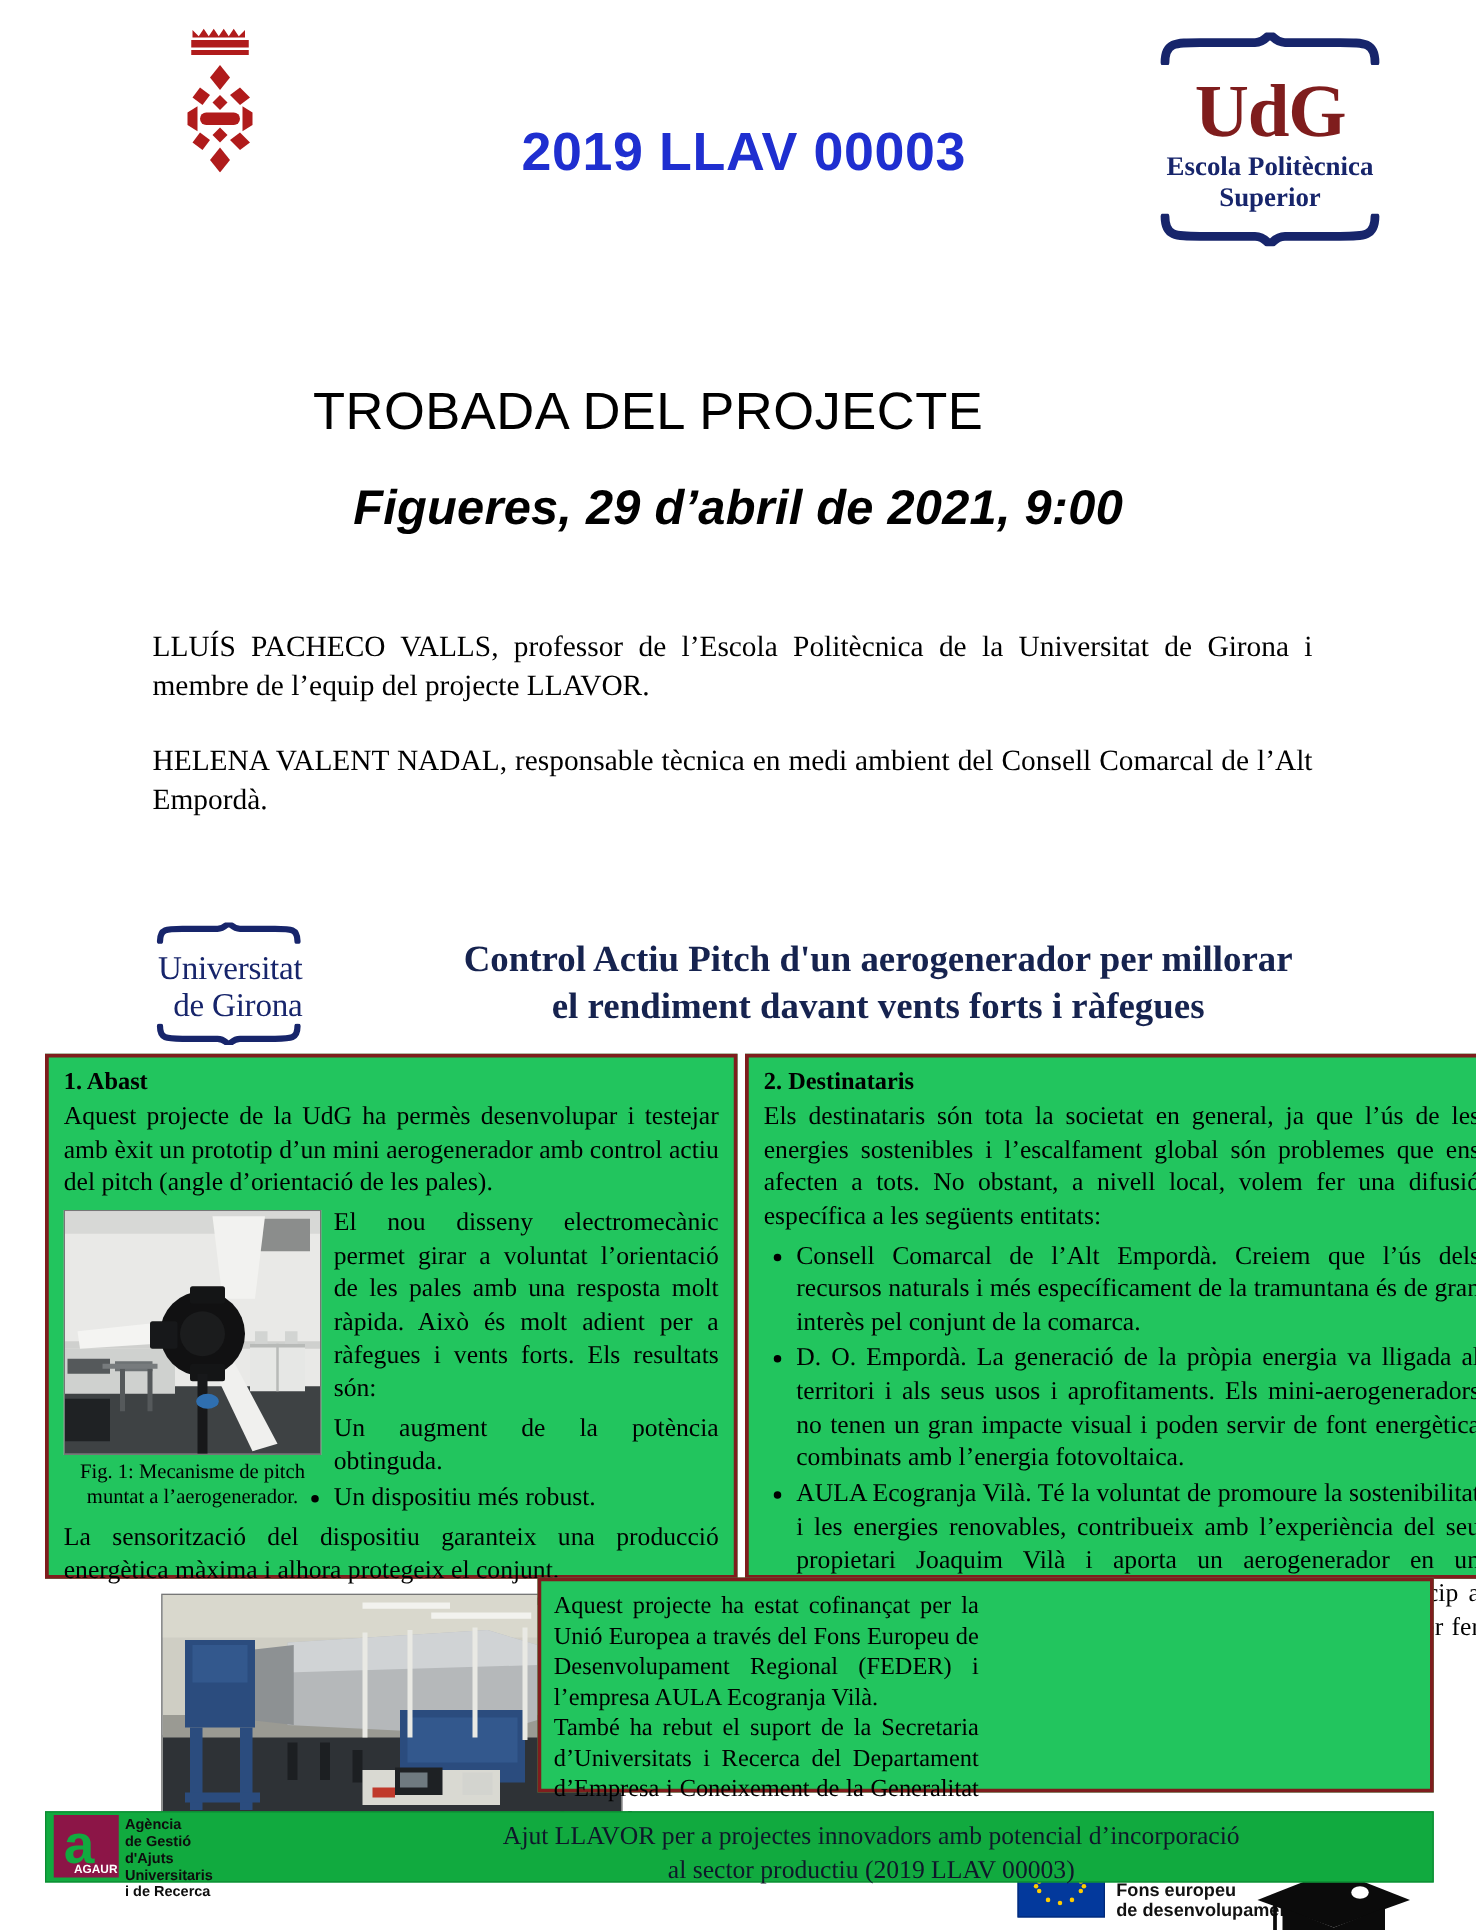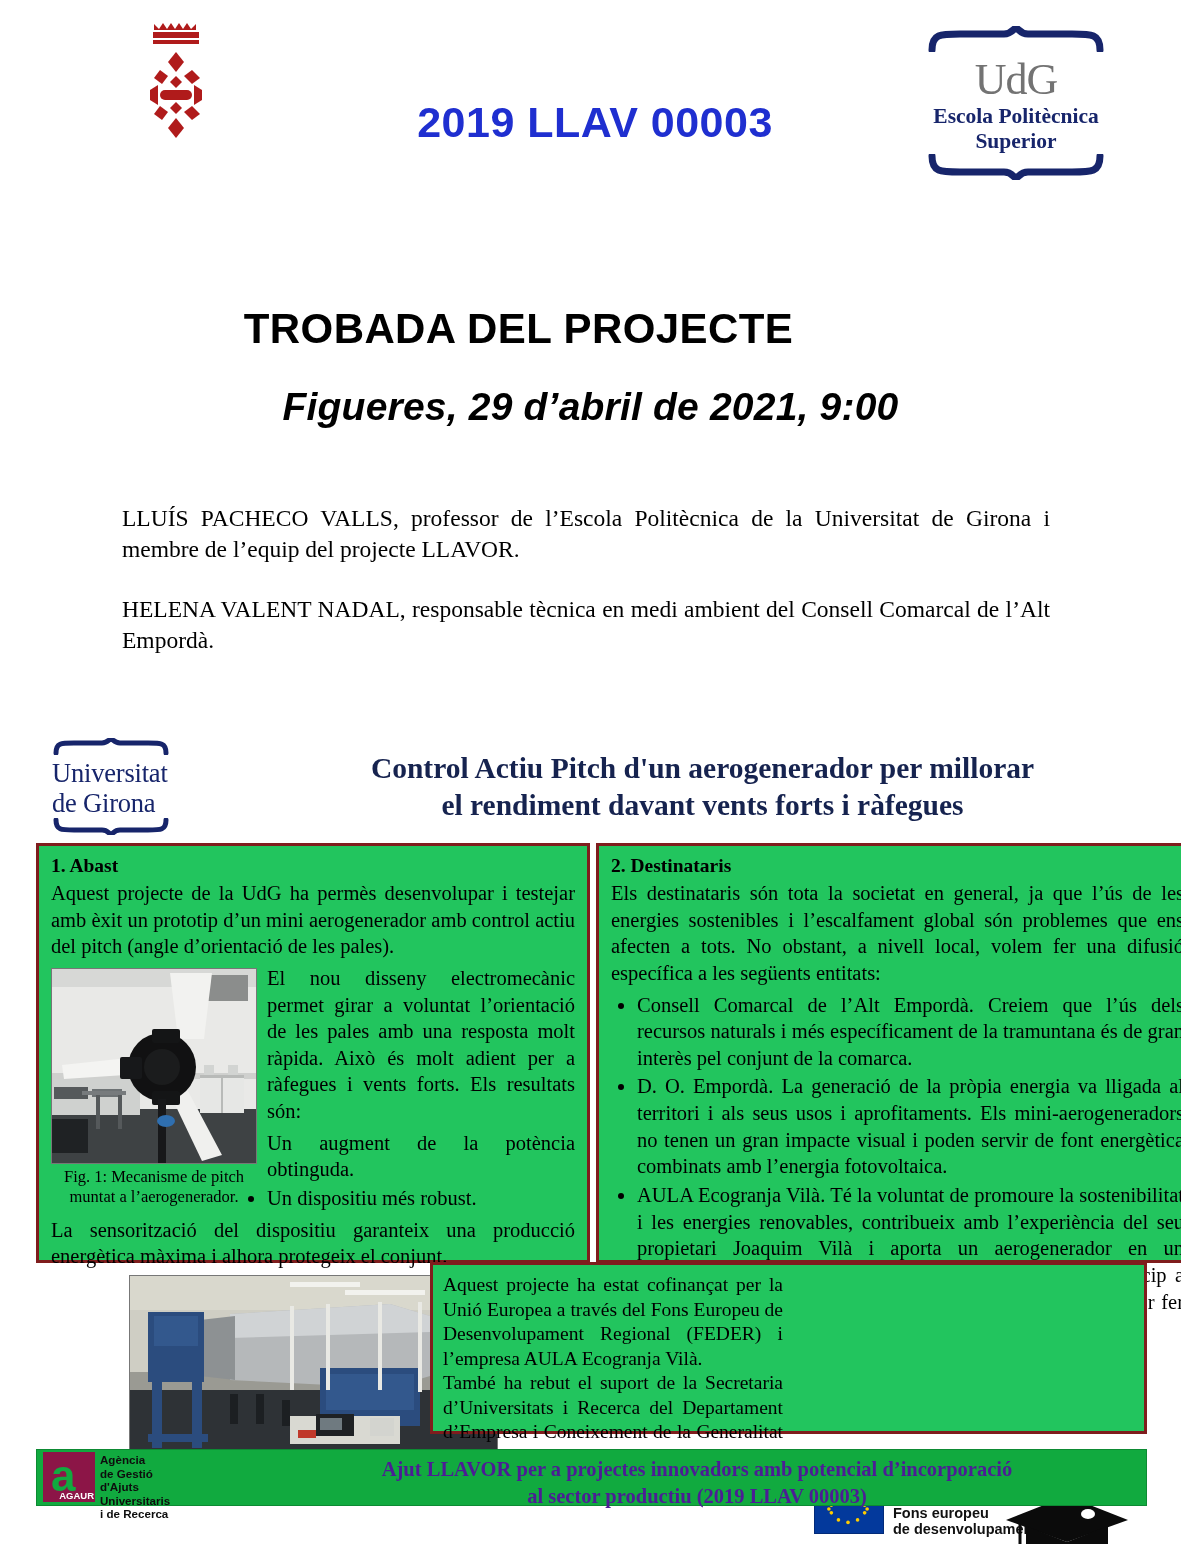--- a/index.html
+++ b/index.html
@@ -72,43 +72,43 @@
     width: 250px;
     text-align: center;
     color: #17256b;
   }
   .udg-brace-top, .udg-brace-bottom {
     width: 180px; height: 26px;
     margin: 0 auto;
   }
   .udg-main {
     font-family: "Liberation Serif", serif;
-    font-size: 44px;
-    font-weight: normal;
+    font-size: 60px;
+    font-weight: bold;
     line-height: 1;
     letter-spacing: -1px;
     margin: 2px 0 2px 0;
-    color: #737373;
+    color: #7f1d1d;
   }
   .udg-sub {
     font-family: "Liberation Serif", serif;
     font-weight: bold;
     font-size: 21.5px;
     line-height: 1.16;
     color: #17256b;
   }
 
   
   .event-title {
     position: absolute;
     left: 0; top: 305px;
     width: 1037px;
     text-align: center;
     font-family: "Liberation Sans", sans-serif;
-    font-weight: bold;
+    font-weight: normal;
     font-size: 42px;
     letter-spacing: 0.4px;
     color: #000;
   }
   .event-subtitle {
     position: absolute;
     left: 0; top: 385px;
     width: 1181px;
     text-align: center;
     font-family: "Liberation Sans", sans-serif;
@@ -131,21 +131,21 @@
     text-align: justify;
     text-align-last: left;
     margin: 0 0 28px 0;
   }
 
   
   .udg-small-logo {
     position: absolute;
     left: 52px; top: 738px;
     width: 190px;
-    text-align: left;
+    text-align: right;
     color: #17256b;
   }
   .udg-small-brace {
     width: 118px; height: 17px;
     margin: 0 auto;
   }
   .udg-small-text {
     font-family: "Liberation Serif", serif;
     font-size: 26.5px;
     line-height: 1.12;
@@ -354,22 +354,22 @@
     font-weight: bold;
     line-height: 1.165;
     color: #0d0d0d;
     padding-top: 1px;
   }
   .footer-msg {
     position: absolute;
     left: 230px; top: 6px;
     width: 860px;
     text-align: center;
-    color: #4c1d95;
-    font-weight: bold;
+    color: #0f172a;
+    font-weight: normal;
     font-size: 20.5px;
     line-height: 1.32;
   }
 </style>
 </head>
 <body>
 
 <div class="header">
 
   <div class="logo-cc">

